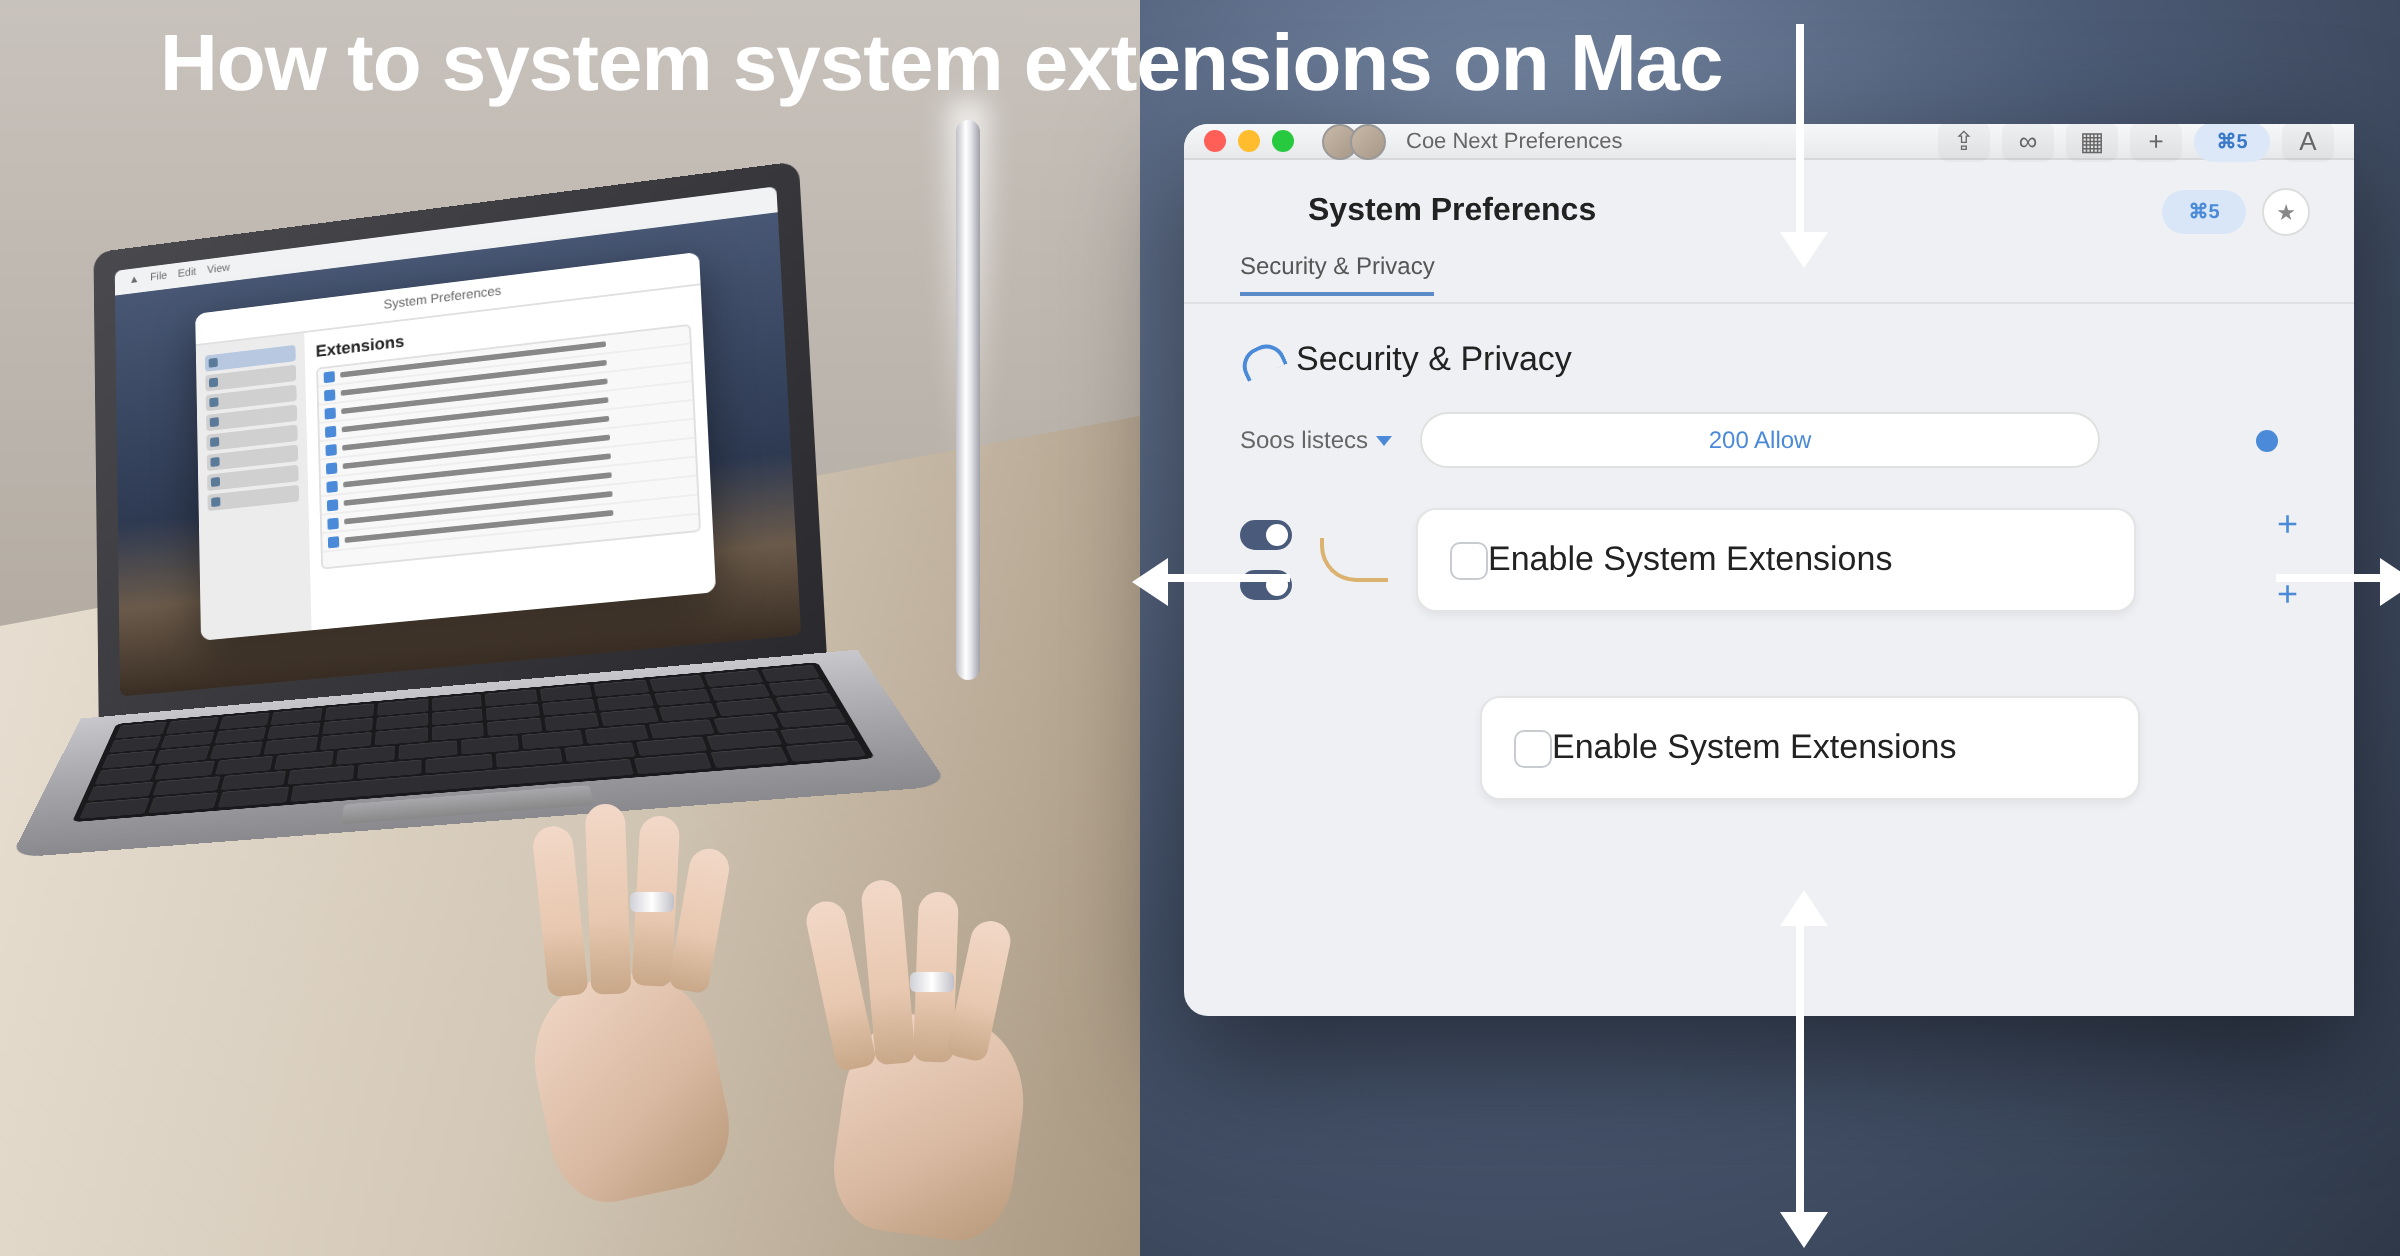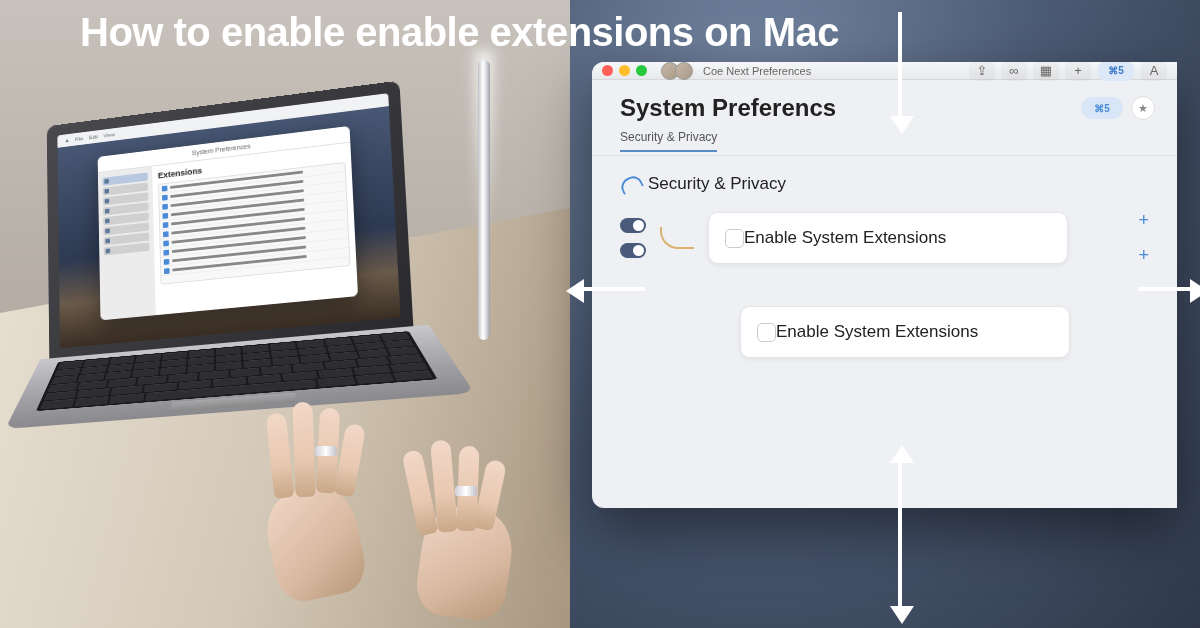--- a/index.html
+++ b/index.html
@@ -293,23 +293,24 @@
     }
     .tb-icon.pill { width: 38px; background: #dce8f8; color: #3a78c8; font-weight: 600; font-size: 10px; border-radius: 10px; }
     
     .prefs-header {
       padding: 14px 22px 8px 28px;
       display: flex;
       align-items: center;
       justify-content: space-between;
     }
     .prefs-header h1 {
-      font-size: 24px;
+      font-size: 16px;
       font-weight: 600;
       color: #222;
+      margin-left: 34px;
     }
     .header-right { display: flex; gap: 8px; align-items: center; }
     .header-pill {
       width: 42px; height: 22px;
       background: #d8e6f8;
       border-radius: 11px;
       display: flex; align-items: center; justify-content: center;
       font-size: 10px; color: #4a8ad8; font-weight: 600;
     }
     .header-star {
@@ -495,21 +496,21 @@
     .a-right-head { left: 1190px; top: 279px; border-top: 12px solid transparent; border-bottom: 12px solid transparent; border-left: 18px solid #fff; }
     
     .a-down-bot-up { left: 898px; top: 460px; width: 4px; height: 70px; }
     .a-down-bot-up-head { left: 890px; top: 445px; border-left: 12px solid transparent; border-right: 12px solid transparent; border-bottom: 18px solid #fff; }
     .a-down-bot-dn { left: 898px; top: 530px; width: 4px; height: 80px; }
     .a-down-bot-dn-head { left: 890px; top: 606px; border-left: 12px solid transparent; border-right: 12px solid transparent; border-top: 18px solid #fff; }
   </style>
 </head>
 <body>
 
-<h1 class="title-text">How to enable enable extensions on Mac</h1>
+<h1 class="title-text">How to system system extensions on Mac</h1>
 
 <div class="left-panel">
   <div class="wall"></div>
   <div class="desk"></div>
   <div class="lamp-glow"></div>
   <div class="lamp-pole"></div>
 
   <div class="laptop">
     <div class="screen-frame">
       <div class="screen">
@@ -708,20 +709,25 @@
 
   <div class="prefs-tab">
     <span>Security &amp; Privacy</span>
   </div>
 
   <div class="prefs-body">
     <div class="section-title">
       <span>Security &amp; Privacy</span>
     </div>
 
+    <div class="filter-row">
+      <span class="filter-label">Soos listecs</span>
+      <div class="filter-pill">200 Allow</div>
+      <div class="blue-dot"></div>
+    </div>
 
     <div class="option-row">
       <div class="toggle-stack">
         <div class="toggle"></div>
         <div class="toggle"></div>
       </div>
       <div class="curve"></div>
       <div class="option-card">
         <div class="checkbox"></div>
         <span class="option-label">Enable System Extensions</span>

